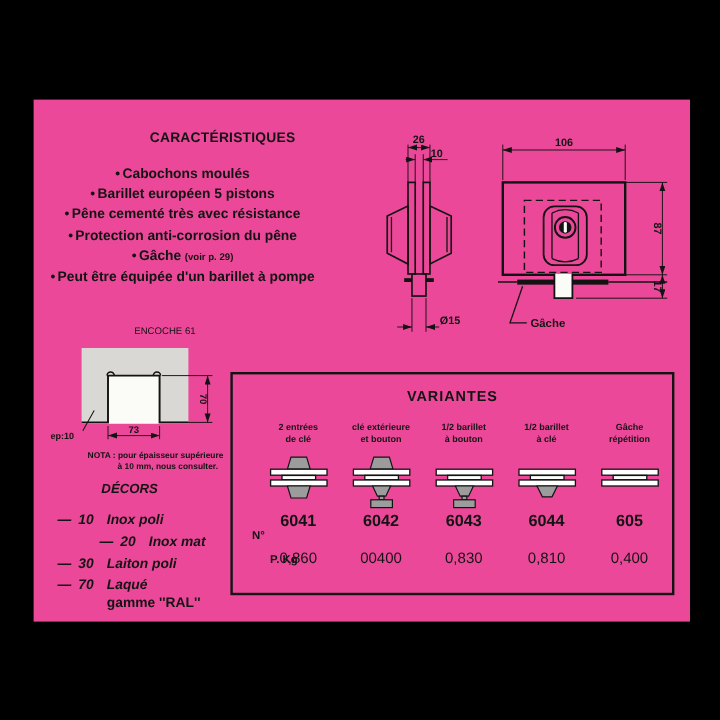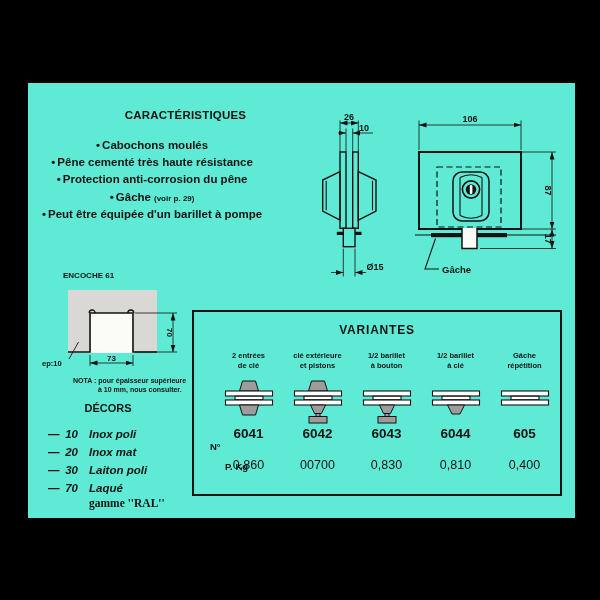--- a/index.html
+++ b/index.html
@@ -1,32 +1,32 @@
 <!DOCTYPE html>
 <html><head>
 <meta charset="utf-8">
 <style>
   html,body{margin:0;padding:0;}
   body{width:600px;height:600px;background:#000;position:relative;overflow:hidden;
        font-family:"Liberation Sans",sans-serif;color:#131313;}
-  .page{position:absolute;left:28px;top:83px;width:547px;height:435px;background:#5eead4;}
+  .page{position:absolute;left:28px;top:83px;width:547px;height:435px;background:#ec4899;}
   .abs{position:absolute;}
   .char-title{left:65px;top:26px;width:185px;text-align:center;font-size:11.5px;font-weight:700;letter-spacing:.2px;}
   .bullets{left:12px;top:54px;text-align:center;}
   .bullet-row{height:17.2px;font-size:11.5px;font-weight:600;white-space:nowrap;line-height:17.2px;}
   .bullet-dot{display:inline-block;width:8px;}
   .bullet-note{font-size:8px;font-weight:700;margin-left:3px;}
-  .encoche-heading{left:35px;top:188px;width:100px;text-align:left;font-size:8px;font-weight:700;}
+  .encoche-heading{left:35px;top:188px;width:100px;text-align:right;font-size:8px;font-weight:400;}
   .nota1{left:45px;top:294px;font-size:7px;font-weight:700;white-space:nowrap;}
   .nota2{left:70px;top:303px;font-size:7px;font-weight:700;white-space:nowrap;}
-  .decors-title{left:40px;top:319px;width:80px;text-align:center;font-size:11px;font-weight:700;}
+  .decors-title{left:40px;top:319px;width:80px;text-align:center;font-size:11px;font-weight:700;font-style:italic;}
   .decor-row{position:absolute;left:20px;white-space:nowrap;font-size:11.5px;font-weight:600;font-style:italic;}
   .decor-dash{display:inline-block;width:13px;}
   .decor-code{display:inline-block;width:17px;text-align:right;margin-right:11px;font-weight:700;}
-  .decor-line2{left:61px;top:414px;font-size:11.5px;font-weight:600;white-space:nowrap;font-family:Liberation Serif, serif;}
+  .decor-line2{left:61px;top:414px;font-size:11.5px;font-weight:600;white-space:nowrap;}
   .variantes{left:164px;top:227px;width:366px;height:182px;border:2px solid #131313;}
   .var-title{position:absolute;left:0;top:11px;width:100%;text-align:center;font-size:12px;font-weight:700;letter-spacing:.8px;}
   .var-row{position:absolute;left:0;width:100%;display:flex;padding-left:20px;box-sizing:border-box;}
   .var-cell{width:69px;text-align:center;flex:0 0 69px;}
   .hdr-row{top:39px;}
   .hdr-cell{font-size:7.5px;font-weight:600;line-height:9.5px;}
   .icon-row{top:68px;}
   .icon-cell{display:flex;justify-content:center;}
   .ref-row{top:114px;font-size:13.5px;font-weight:700;}
   .wt-row{top:146px;font-size:12.5px;}
@@ -52,21 +52,22 @@
     </marker>
   </defs>
 </svg>
 
 <div class="page">
 
   <div class="abs char-title">CARACTÉRISTIQUES</div>
 
   <div class="abs bullets">
     <div class="bullet-row"><span class="bullet-dot">•</span><span>Cabochons moulés</span></div>
-    <div class="bullet-row"><span class="bullet-dot">•</span><span>Pêne cementé très haute résistance</span></div>
+    <div class="bullet-row"><span class="bullet-dot">•</span><span>Barillet européen 5 pistons</span></div>
+    <div class="bullet-row"><span class="bullet-dot">•</span><span>Pêne cementé très avec résistance</span></div>
     <div class="bullet-row"><span class="bullet-dot">•</span><span>Protection anti-corrosion du pêne</span></div>
     <div class="bullet-row"><span class="bullet-dot">•</span><span>Gâche</span><span class="bullet-note">(voir p. 29)</span></div>
     <div class="bullet-row"><span class="bullet-dot">•</span><span>Peut être équipée d'un barillet à pompe</span></div>
   </div>
 
   <svg class="abs" style="left:290px;top:25px;" width="77" height="172" viewBox="0 0 77 172">
     <g>
       <path class="dim" d="M22,12.5 V44 M40.3,12.5 V44 M28,20.5 V44 M34.7,20.5 V44"></path>
       <line class="dim" x1="22" y1="15" x2="40.3" y2="15" marker-start="url(#as)" marker-end="url(#ae)"></line>
       <text class="dimtext" x="31" y="11.5" text-anchor="middle">26</text>
@@ -158,42 +159,42 @@
   </svg>
 
   <div class="abs nota1">NOTA : pour épaisseur supérieure</div>
   <div class="abs nota2">à 10 mm, nous consulter.</div>
 
   <div class="abs decors-title">DÉCORS</div>
 
   <div class="decor-row" style="top:345px;">
     <span class="decor-dash">—</span><span class="decor-code">10</span><span>Inox poli</span>
   </div>
-  <div class="decor-row" style="top:363px;">
+  <div class="decor-row" style="top:363px;margin-left:35px;">
     <span class="decor-dash">—</span><span class="decor-code">20</span><span>Inox mat</span>
   </div>
   <div class="decor-row" style="top:381px;">
     <span class="decor-dash">—</span><span class="decor-code">30</span><span>Laiton poli</span>
   </div>
   <div class="decor-row" style="top:399px;">
     <span class="decor-dash">—</span><span class="decor-code">70</span><span>Laqué</span>
   </div>
   <div class="abs decor-line2">gamme ''RAL''</div>
 
   <div class="abs variantes">
     <div class="var-title">VARIANTES</div>
 
     <div class="var-row hdr-row">
       <div class="var-cell hdr-cell">
         <div>2 entrées</div>
         <div>de clé</div>
       </div>
       <div class="var-cell hdr-cell">
         <div>clé extérieure</div>
-        <div>et pistons</div>
+        <div>et bouton</div>
       </div>
       <div class="var-cell hdr-cell">
         <div>1/2 barillet</div>
         <div>à bouton</div>
       </div>
       <div class="var-cell hdr-cell">
         <div>1/2 barillet</div>
         <div>à clé</div>
       </div>
       <div class="var-cell hdr-cell">
@@ -255,20 +256,20 @@
       <div class="var-cell">6041</div>
       <div class="var-cell">6042</div>
       <div class="var-cell">6043</div>
       <div class="var-cell">6044</div>
       <div class="var-cell">605</div>
     </div>
 
     <span class="row-label lbl-kg">P. Kg</span>
     <div class="var-row wt-row">
       <div class="var-cell">0,860</div>
-      <div class="var-cell">00700</div>
+      <div class="var-cell">00400</div>
       <div class="var-cell">0,830</div>
       <div class="var-cell">0,810</div>
       <div class="var-cell">0,400</div>
     </div>
   </div>
 
 </div>
 
 </body></html>

